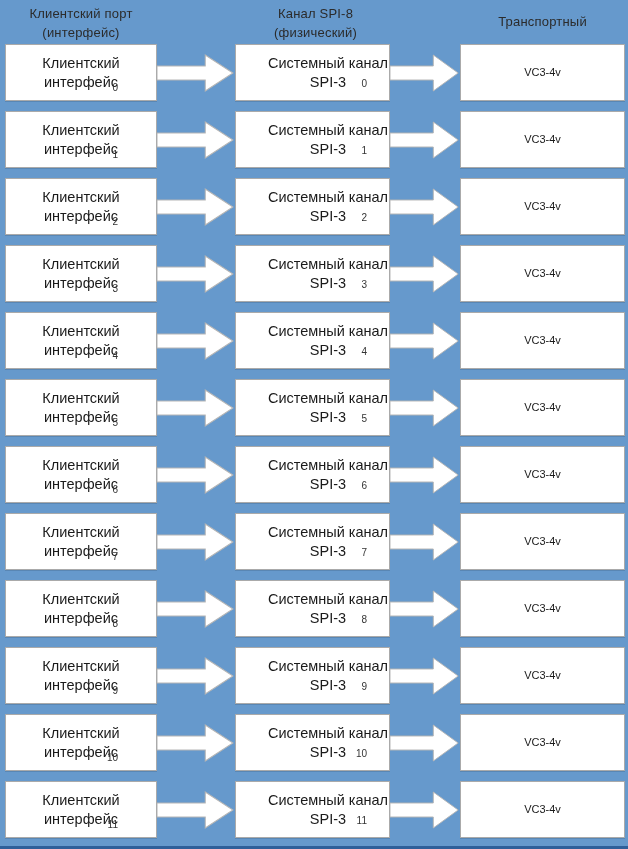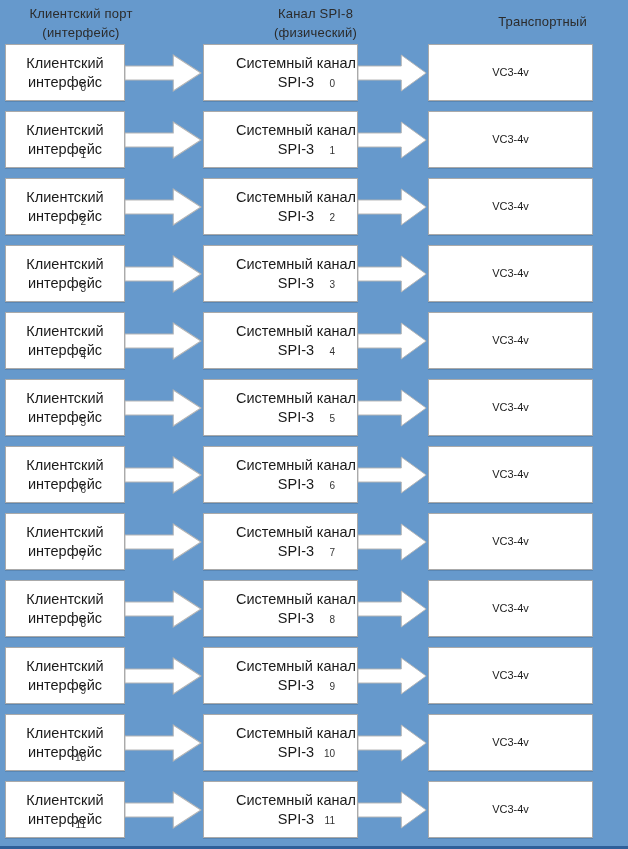--- a/index.html
+++ b/index.html
@@ -43,21 +43,21 @@
     box-sizing: border-box;
     display: flex;
     flex-direction: column;
     justify-content: center;
     align-items: center;
     color: var(--text, #1a1a1a);
     font-size: 14.5px;
     line-height: 19px;
     box-shadow: 0 1px 0 rgba(0,0,0,0.12);
   }
-  .box-client    { width: 120px; }
+  .box-client    { width: 152px; }
   .box-system    { width: 155px; padding-left: 31px; }
   .box-transport { width: 165px; font-size: 11px; }
   .idx {
     position: absolute;
     font-size: 10px;
     color: #333;
   }
   .idx-client { right: 38px; bottom: 3px; }
   .idx-system { right: 22px; bottom: 7px; }
 

